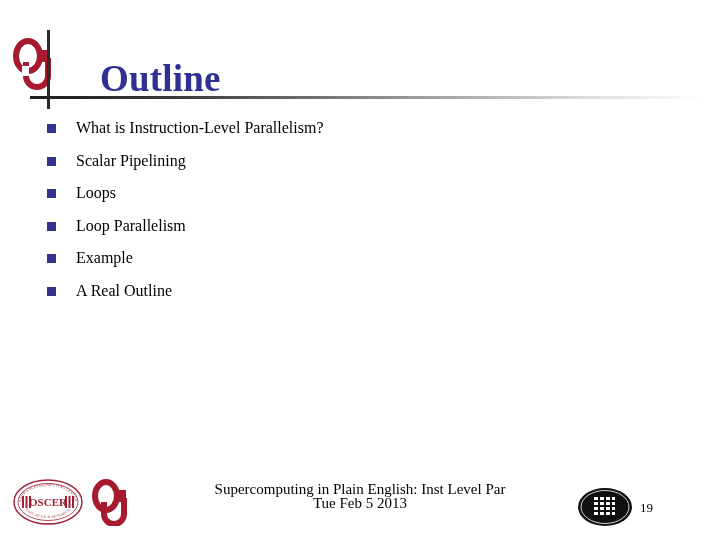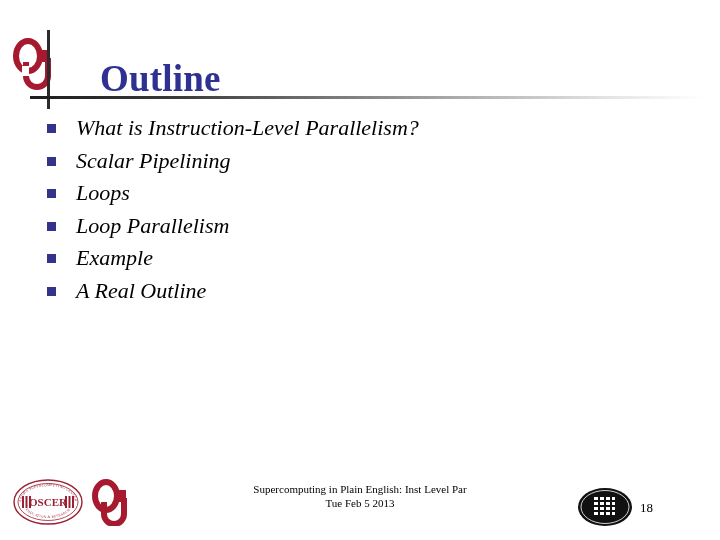--- a/index.html
+++ b/index.html
@@ -72,25 +72,24 @@
     top: 112px;
     width: 600px;
     list-style: none;
     margin: 0;
     padding: 0;
   }
   .bullet-row {
     position: relative;
     height: 32.5px;
     padding-left: 32px;
-    font-size: 22px;
+    font-size: 16px;
     line-height: 32.5px;
     color: #000000;
     white-space: nowrap;
-    font-style: italic;
   }
   .bullet-marker {
     position: absolute;
     left: 3px;
     top: 12px;
     width: 9px;
     height: 9px;
     background: #33338c;
   }
   .bullet-text {
@@ -105,21 +104,21 @@
     width: 720px;
     height: 70px;
   }
 
   #footer-note {
     position: absolute;
     left: 180px;
     top: 13px;
     width: 360px;
     text-align: center;
-    font-size: 11px;
+    font-size: 15px;
     line-height: 13.5px;
     color: #000000;
     font-family: "Liberation Serif", "DejaVu Serif", serif;
   }
   #footer-note .fline { display: block; white-space: nowrap; }
 
   #footer-logos {
     position: absolute;
     left: 12px;
     top: 8px;
@@ -261,13 +260,13 @@
       <rect x="30" y="21" width="4" height="3"></rect>
       <rect x="36" y="21" width="3" height="3"></rect>
       <rect x="18" y="26" width="4" height="3"></rect>
       <rect x="24" y="26" width="4" height="3"></rect>
       <rect x="30" y="26" width="4" height="3"></rect>
       <rect x="36" y="26" width="3" height="3"></rect>
     </g>
   </svg>
 </div>
 
-<div id="page-number">18</div>
+<div id="page-number">19</div>
 
 </body></html>

